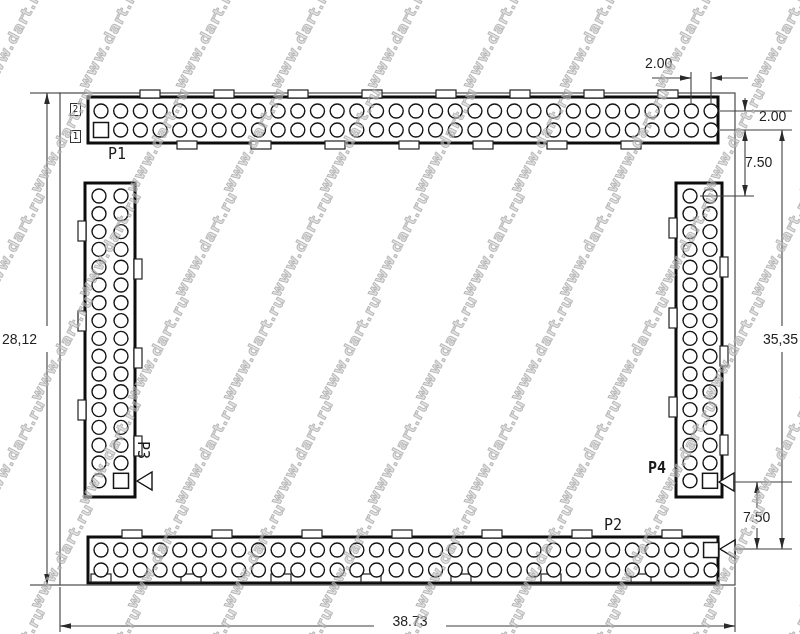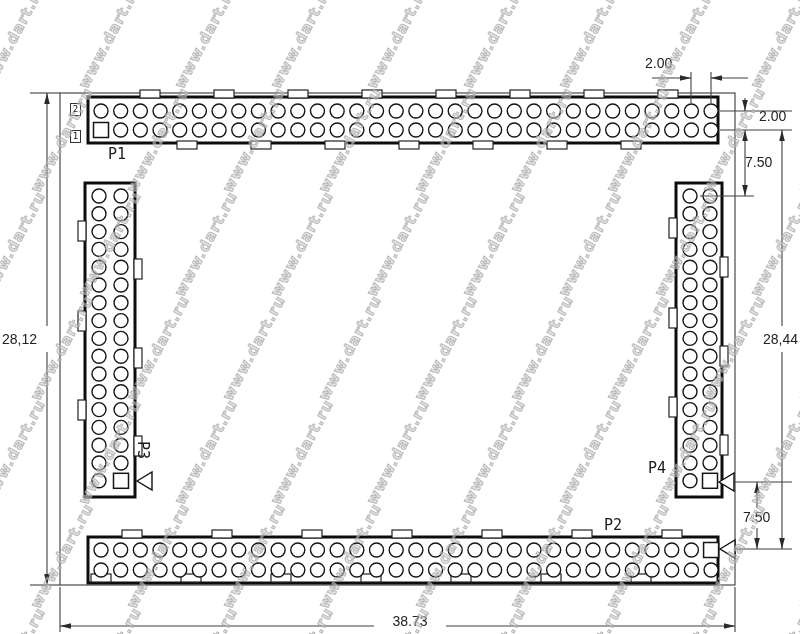--- a/index.html
+++ b/index.html
@@ -355,25 +355,25 @@
       <line class="dimline" x1="733" y1="482" x2="792" y2="482"></line>
       <polygon class="tri" points="720,549 735,540 735,558"></polygon>
       <line class="dimline" x1="734" y1="549" x2="792" y2="549"></line>
     </g>
   </svg>
 
 
   <span class="lbl conn-label" style="left:108px;top:146px;">P1</span>
   <span class="lbl conn-label" style="left:604px;top:517px;">P2</span>
   <span class="lbl conn-label rot90" style="left:134px;top:442px;">P3</span>
-  <span class="lbl conn-label" style="left:648px;top:460px;">P4</span>
+  <span class="lbl conn-label" style="left:648px;top:460px;font-weight:bold;">P4</span>
 
   <span class="lbl dim-label" style="left:2px;top:331px;">28,12</span>
   <span class="lbl dim-label" style="left:374px;top:613px;width:72px;text-align:center;">38.73</span>
-  <span class="lbl dim-label" style="left:740px;top:331px;width:58px;text-align:right;">28,44</span>
+  <span class="lbl dim-label" style="left:740px;top:331px;width:58px;text-align:right;">35,35</span>
   <span class="lbl dim-label" style="left:645px;top:55px;">2.00</span>
   <span class="lbl dim-label" style="left:759px;top:108px;">2.00</span>
   <span class="lbl dim-label" style="left:745px;top:154px;">7.50</span>
   <span class="lbl dim-label" style="left:743px;top:509px;">7.50</span>
 
   <span class="pinnum" style="left:70px;top:103px;">2</span>
   <span class="pinnum" style="left:70px;top:130px;">1</span>
 
   <div id="watermarks">
       <span class="wm" style="left: 14px; top: 36px;">www.dart.ru</span>

